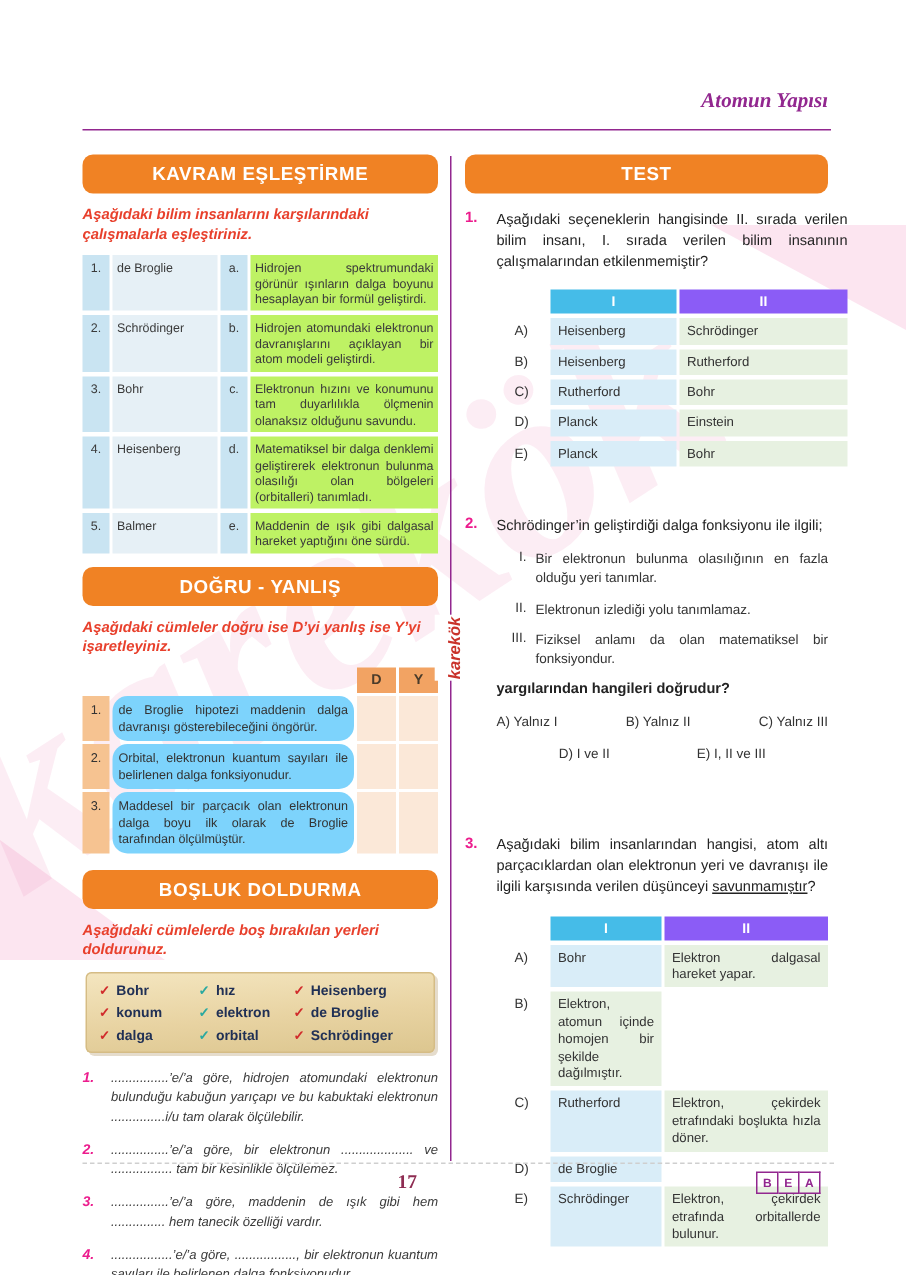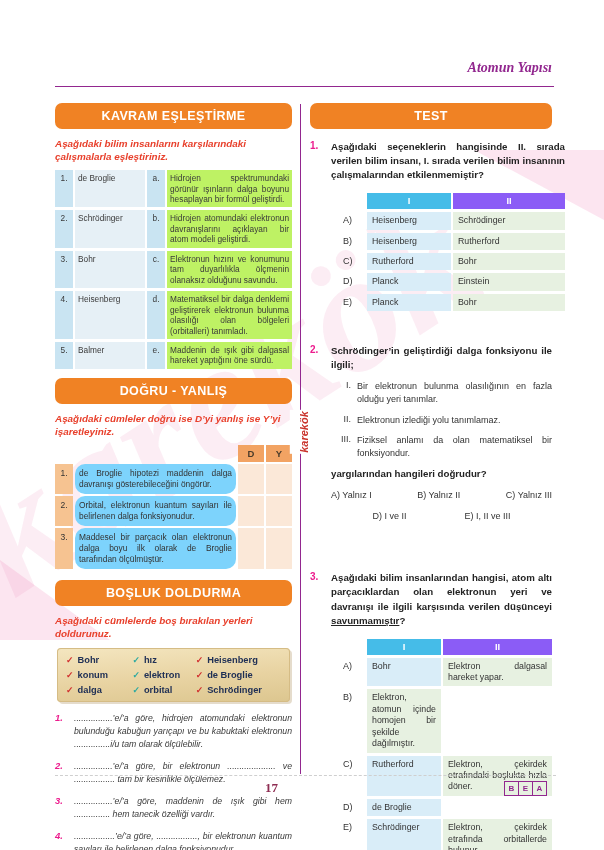--- a/index.html
+++ b/index.html
@@ -51,21 +51,21 @@
   .chk{font-size:9px;font-weight:bold;}
   .chk.red{color:#D12C2C;}
   .chk.teal{color:#2BA9A0;}
   .fs{display:flex;gap:6px;margin-bottom:9px;}
   .fs-num{color:#EC1C8D;font-weight:bold;font-style:italic;font-size:9.4px;min-width:13px;}
   .fs-text{font-style:italic;font-size:8.7px;line-height:1.5;text-align:justify;color:#3a3a3a;flex:1;}
   
   .q{display:flex;gap:8px;}
   .q-num{color:#EC1C8D;font-weight:bold;font-size:10px;min-width:13px;}
   .q-body{flex:1;}
-  .q-stem{font-weight:bold;font-size:9.7px;line-height:1.45;color:#232323;text-align:justify;}
+  .q-stem{font-weight:normal;font-size:9.7px;line-height:1.45;color:#232323;text-align:justify;}
   .q-stem .u{text-decoration:underline;}
   .q1{margin-top:11px;}
   .q2{margin-top:30px;}
   .q3{margin-top:50px;}
   .qt{margin:11px 0 0 12px;}
   .qt-row{display:grid;column-gap:2px;margin-bottom:3px;}
   .qt-row.q1c{grid-template-columns:22px 84px 112px;}
   .qt-row.q3c{grid-template-columns:22px 74px 1fr;}
   .qt-h{color:#fff;font-weight:bold;font-size:9.3px;text-align:center;padding:3px 0;}
   .qt-h.blue{background:#45BCE8;}

